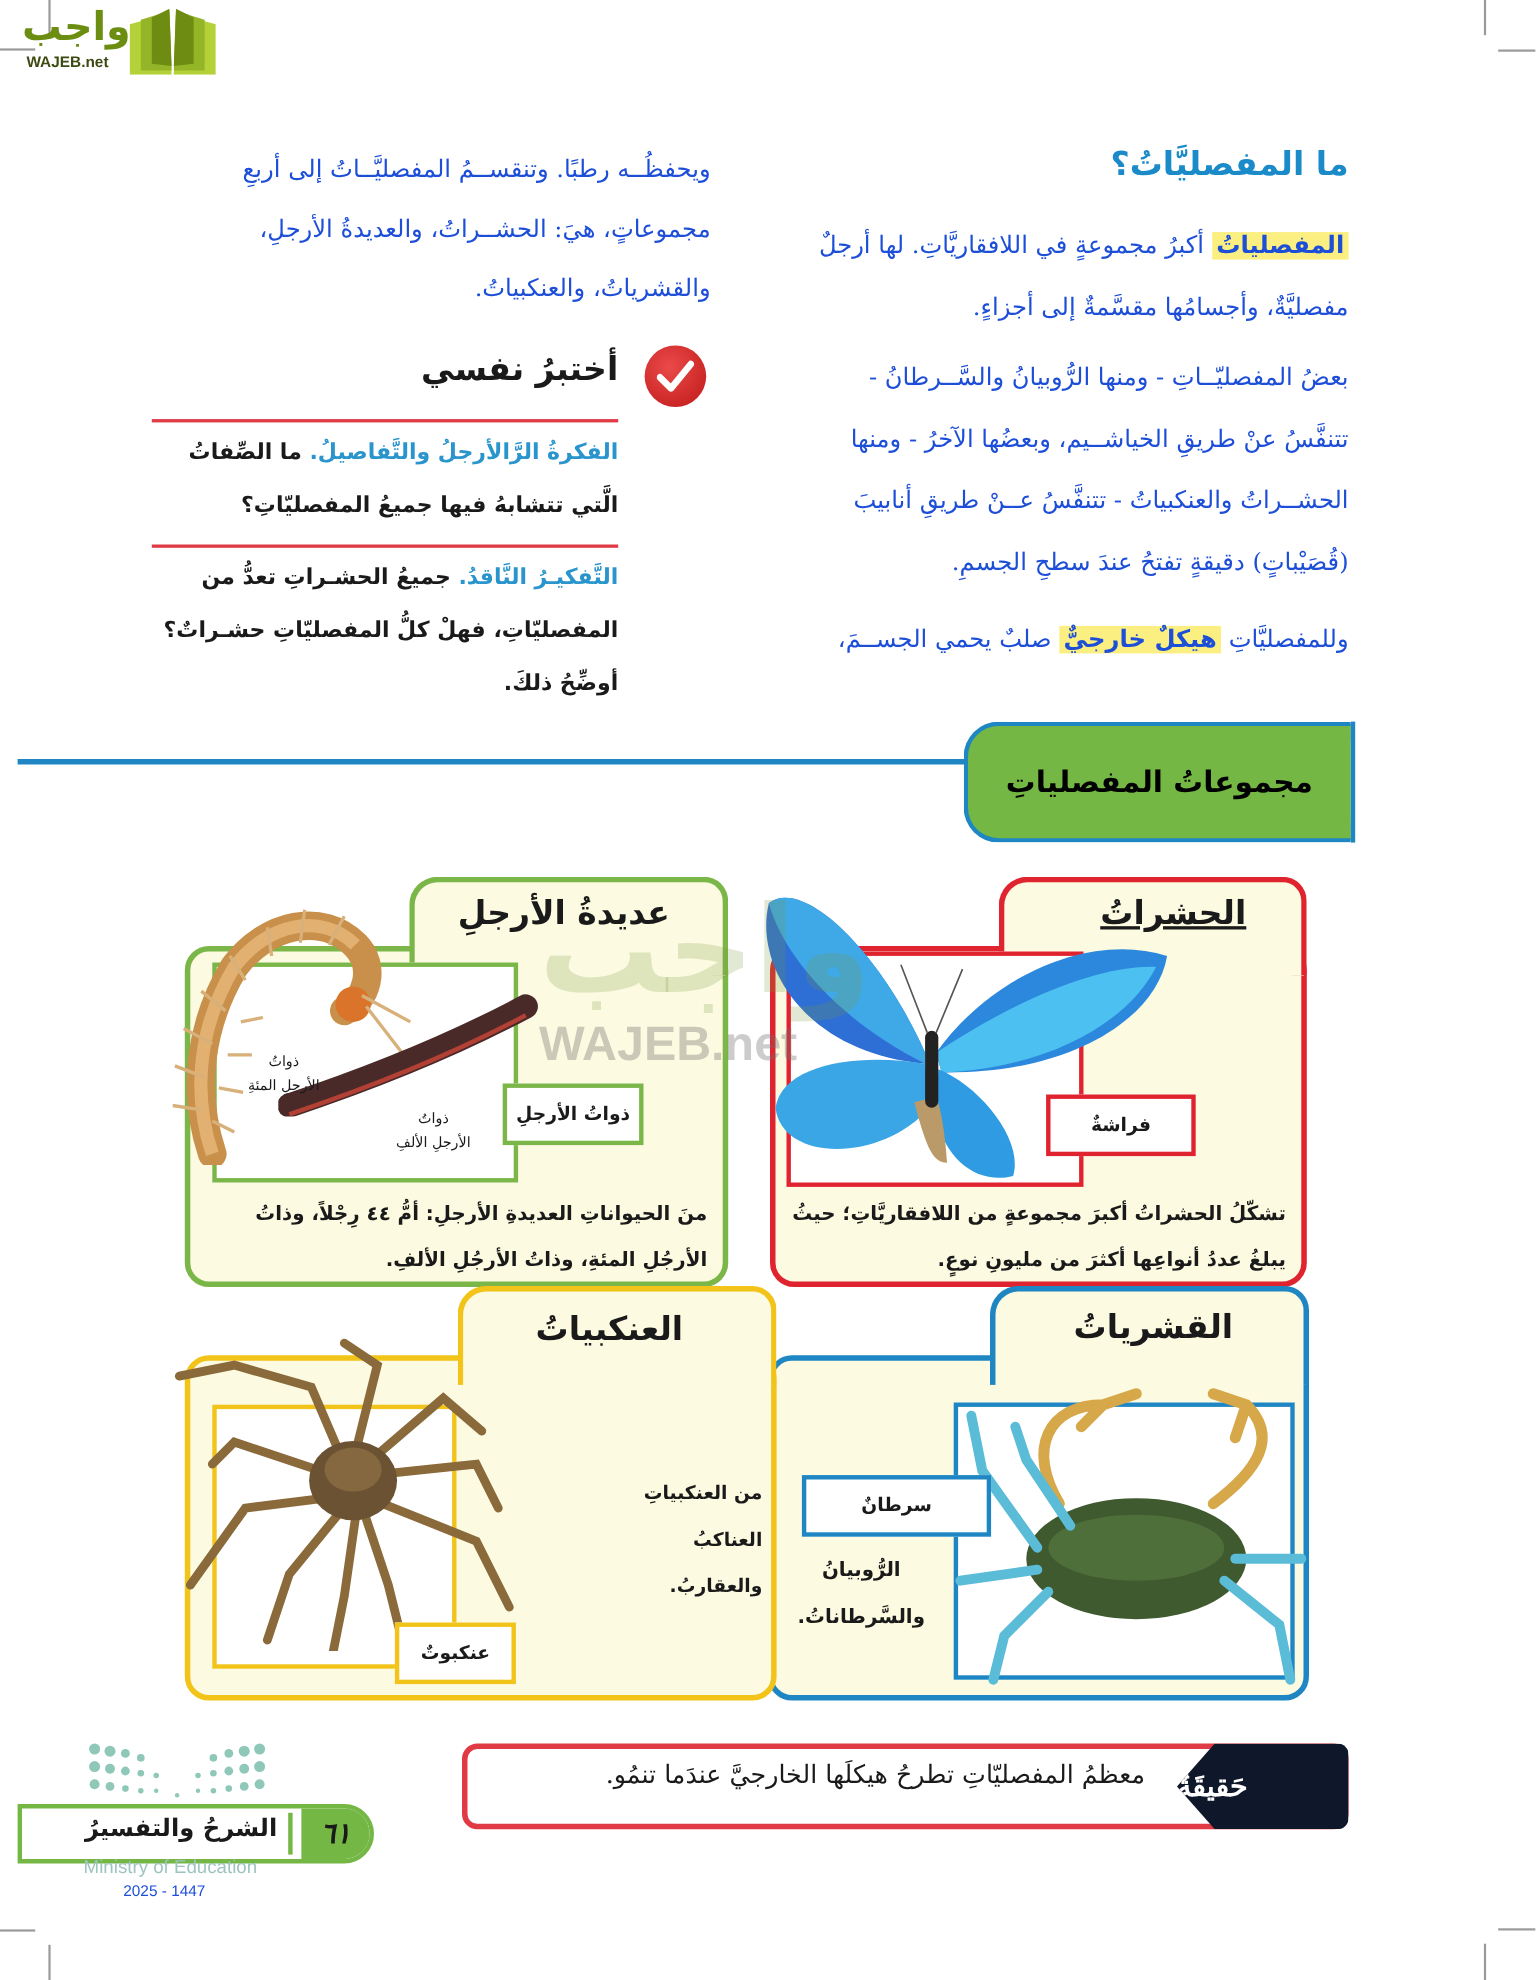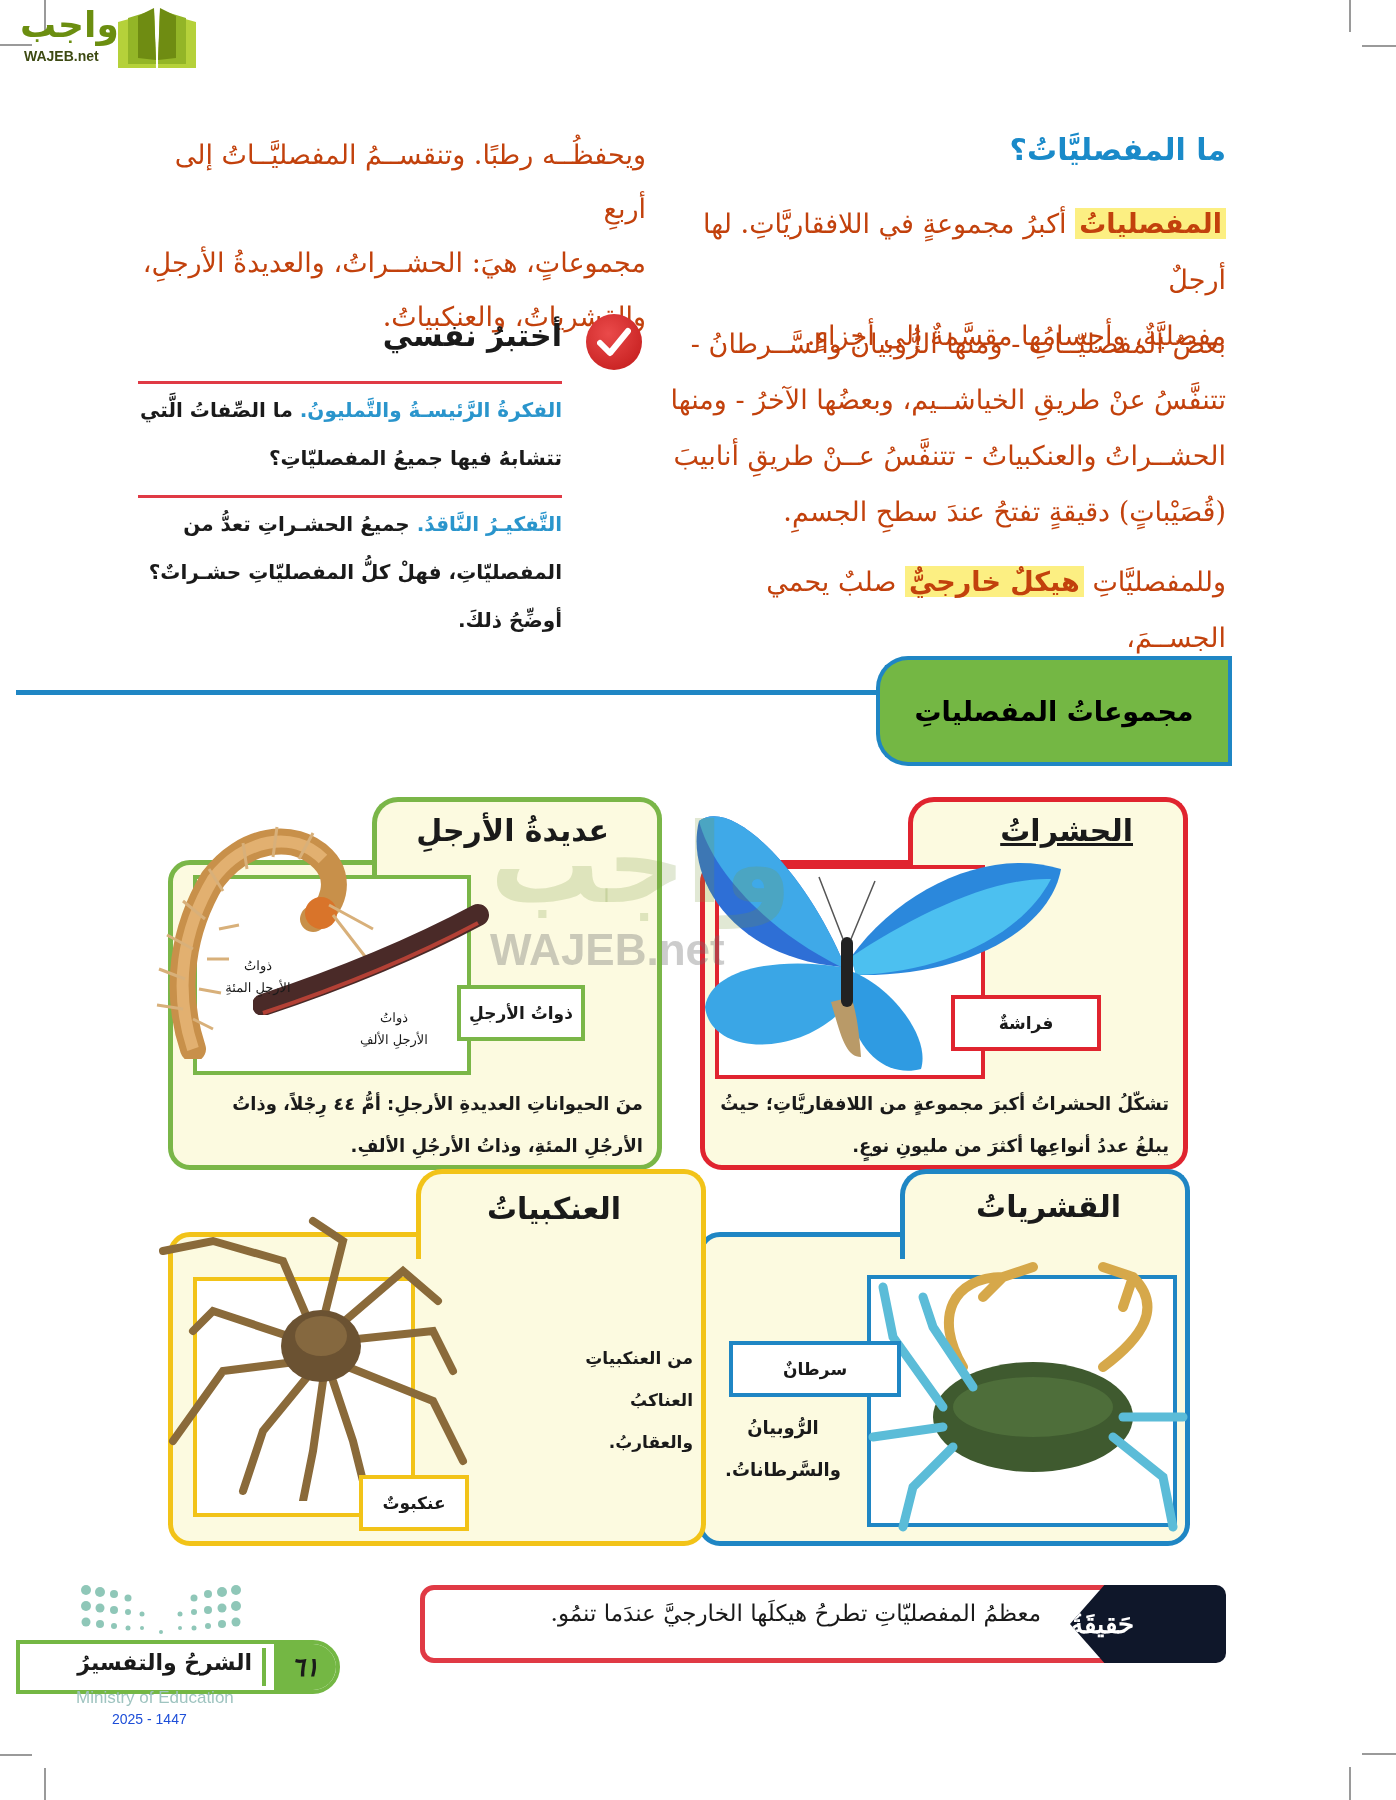--- a/index.html
+++ b/index.html
@@ -12,21 +12,21 @@
 
   
   .logo { position: absolute; left: 10px; top: 4px; width: 180px; height: 64px; }
   .logo-ar { position: absolute; left: 10px; top: 0; font-size: 36px; font-weight: bold; color: #6b8e10; font-family: "DejaVu Sans", sans-serif; direction: rtl; }
   .logo-en { position: absolute; left: 14px; top: 44px; font-size: 14px; font-weight: bold; color: #3d4a12; font-family: "Liberation Sans", sans-serif; }
   .logo-book { position: absolute; left: 106px; top: 4px; width: 82px; height: 60px; }
 
   
   .section-title { position: absolute; right: 170px; top: 132px; font-size: 30px; font-weight: bold; color: #1a8ac9; }
 
-  .para { position: absolute; font-family: "DejaVu Serif", serif; font-size: 27px; line-height: 56px; color: #c2410c; }
+  .para { position: absolute; font-family: "DejaVu Serif", serif; font-size: 22px; line-height: 56px; color: #1d4ed8; }
   .hl { background: #fcef82; padding: 0 4px; font-weight: bold; font-family: "DejaVu Sans", sans-serif; }
 
   
   .check-wrap { position: absolute; left: 586px; top: 314px; width: 56px; height: 56px; border-radius: 50%; background: radial-gradient(circle at 40% 35%, #ea4a4a, #c01818); display: flex; align-items: center; justify-content: center; }
   .test-title { position: absolute; right: 834px; top: 318px; font-size: 30px; font-weight: bold; }
   .red-rule { position: absolute; left: 138px; width: 424px; height: 3px; background: #e03a45; }
   .test-q { position: absolute; left: 138px; width: 424px; font-size: 20px; font-weight: bold; line-height: 48px; }
   .kw { color: #2a95cc; }
 
   
@@ -111,21 +111,21 @@
 </div>
 
 <div class="check-wrap">
   <svg width="34" height="30" viewBox="0 0 34 30">
       <path d="M3 16 L13 26 L31 4" fill="none" stroke="#fff" stroke-width="6" stroke-linecap="round" stroke-linejoin="round"></path>
     </svg>
 </div>
 <div class="test-title rtl">أختبرُ نفسي</div>
 <div class="red-rule" style="top:381px;"></div>
 <div class="test-q rtl" style="top:386px;">
-  <span class="kw">الفكرةُ الرَّئيسـةُ والتَّمليونُ.</span><span> ما الصِّفاتُ الَّتي تتشابهُ فيها جميعُ المفصليّاتِ؟</span>
+  <span class="kw">الفكرةُ الرَّالأرجلُ والتَّفاصيلُ.</span><span> ما الصِّفاتُ الَّتي تتشابهُ فيها جميعُ المفصليّاتِ؟</span>
 </div>
 <div class="red-rule" style="top:495px;"></div>
 <div class="test-q rtl" style="top:500px;">
   <span class="kw">التَّفكيـرُ النَّاقدُ.</span><span> جميعُ الحشـراتِ تعدُّ من المفصليّاتِ، فهلْ كلُّ المفصليّاتِ حشـراتٌ؟ أوضِّحُ ذلكَ.</span>
 </div>
 
 <div class="banner-line"></div>
 <div class="banner">
   <span>مجموعاتُ المفصلياتِ</span>
 </div>
@@ -138,21 +138,21 @@
     <path d="M150 150 C110 60 40 -10 8 14 C-6 70 40 150 150 160 Z" fill="#2e6fd6"></path>
     <path d="M150 150 C110 60 40 -10 8 14 C20 60 70 120 150 160 Z" fill="#3fa9e8"></path>
     <path d="M160 150 C210 80 300 40 370 62 C360 120 280 170 165 168 Z" fill="#2b88dc"></path>
     <path d="M160 150 C220 110 300 70 360 72 C330 130 250 165 165 168 Z" fill="#4cc0f0"></path>
     <path d="M150 160 C90 150 20 160 14 200 C20 250 110 250 154 200 Z" fill="#3aa6e6"></path>
     <path d="M162 165 C200 180 240 230 230 262 C200 270 170 250 160 210 Z" fill="#2f9be2"></path>
     <path d="M140 195 C150 230 155 250 170 250 C168 220 164 200 160 190 Z" fill="#b99a68"></path>
     <rect x="150" y="130" width="12" height="70" rx="6" fill="#222"></rect>
     <path d="M152 132 L128 70 M160 132 L184 74" stroke="#555" stroke-width="1.5" fill="none"></path>
   </svg>
-  <div class="card-label" style="left:246px;top:130px;width:150px;height:56px;border:4px solid #e0242f;">فراشةٌ</div>
+  <div class="card-label" style="left:246px;top:130px;width:136px;height:56px;border:4px solid #e0242f;">فراشةٌ</div>
   <div class="card-text" style="left:14px;right:14px;top:218px;">تشكّلُ الحشراتُ أكبرَ مجموعةٍ من اللافقاريَّاتِ؛ حيثُ يبلغُ عددُ أنواعِها أكثرَ من مليونِ نوعٍ.</div>
 </div>
 
 <div class="card" style="left:168px;top:860px;width:494px;height:310px;border:5px solid #7ab648;">
   <div class="tab" style="width:290px;border:5px solid #7ab648;border-bottom:none;"></div>
   <div class="card-frame" style="left:20px;top:10px;width:278px;height:200px;border:4px solid #7ab648;"></div>
   <div class="card-title" style="right:48px;top:-52px;">عديدةُ الأرجلِ</div>
   <svg class="pic" style="left:-20px;top:-56px;" width="240" height="250" viewBox="0 0 240 250">
     <path d="M40 240 C20 180 30 120 60 70 C90 30 140 20 170 50 C190 70 180 100 160 110" stroke="#c8904a" stroke-width="26" fill="none" stroke-linecap="round"></path>
     <path d="M40 240 C20 180 30 120 60 70 C90 30 140 20 170 50" stroke="#e2b070" stroke-width="12" fill="none"></path>

